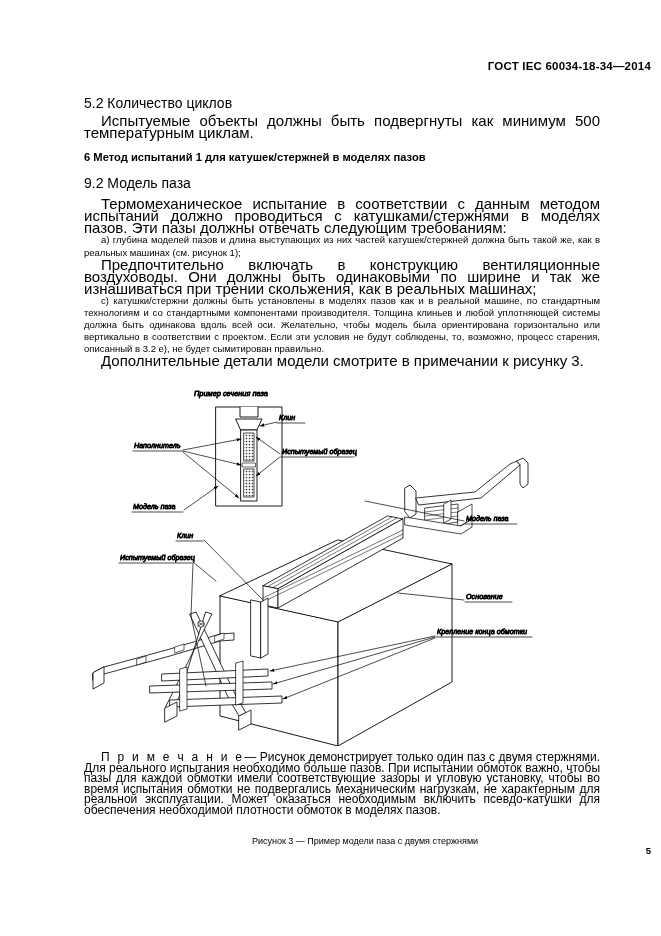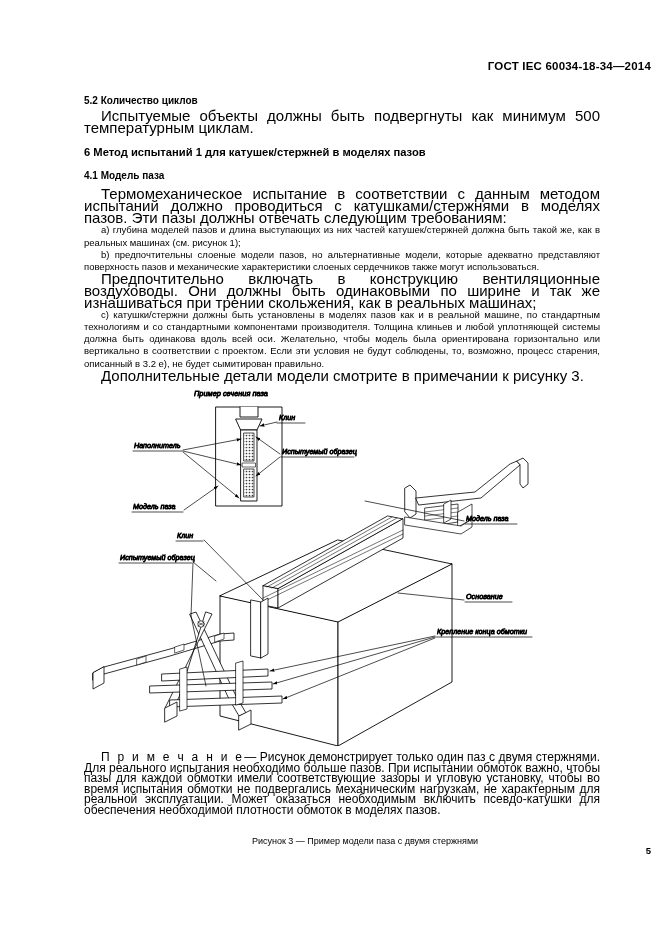--- a/index.html
+++ b/index.html
@@ -17,21 +17,21 @@
   .hdr{
     position:absolute;top:60px;left:0;right:22px;
     text-align:right;
     font-size:11.5px;font-weight:bold;letter-spacing:.2px;
   }
 
   
   .col{position:absolute;left:72px;width:516px;}
 
   h3.num{
-    font-size:10px;font-weight:bold;margin:0;
+    font-size:14px;font-weight:normal;margin:0;
     letter-spacing:0;
   }
   h2.num{
     font-size:11.2px;font-weight:bold;margin:0;
   }
   p.body{
     font-size:15px;line-height:12.1px;margin:0;
     text-align:justify;text-justify:inter-word;
     hyphens:none;
   }
@@ -81,26 +81,25 @@
   <div class="hdr">ГОСТ IEC 60034-18-34—2014</div>
 
   <div class="col" style="top:95px;">
     <h3 class="num">5.2  Количество циклов</h3>
     <div class="sp4"></div>
     <p class="body ind">Испытуемые объекты должны быть подвергнуты как минимум 500 температурным циклам.</p>
 
     <div class="sp12"></div>
     <h2 class="num">6  Метод испытаний 1 для катушек/стержней в моделях пазов</h2>
     <div class="sp12"></div>
-    <h3 class="num">4.1  Модель паза</h3>
+    <h3 class="num">9.2  Модель паза</h3>
     <div class="sp7"></div>
 
     <p class="body ind">Термомеханическое испытание в соответствии с данным методом испытаний должно проводиться с катушками/стержнями в моделях пазов. Эти пазы должны отвечать следующим требованиям:</p>
     <p class="item">a)  глубина моделей пазов и длина выступающих из них частей катушек/стержней должна быть такой же, как в реальных машинах (см. рисунок 1);</p>
-    <p class="item">b)  предпочтительны слоеные модели пазов, но альтернативные модели, которые адекватно представляют поверхность пазов и механические характеристики слоеных сердечников также могут использоваться.</p>
     <p class="body ind">Предпочтительно включать в конструкцию вентиляционные воздуховоды. Они должны быть одинаковыми по ширине и так же изнашиваться при трении скольжения, как в реальных машинах;</p>
     <p class="item">c)  катушки/стержни должны быть установлены в моделях пазов как и в реальной машине, по стандартным технологиям и со стандартными компонентами производителя. Толщина клиньев и любой уплотняющей системы должна быть одинакова вдоль всей оси. Желательно, чтобы модель была ориентирована горизонтально или вертикально в соответствии с проектом. Если эти условия не будут соблюдены, то, возможно, процесс старения, описанный в 3.2 e), не будет сымитирован правильно.</p>
     <p class="body ind">Дополнительные детали модели смотрите в примечании к рисунку 3.</p>
   </div>
 
   <div class="figwrap">
     <svg width="661" height="360" viewBox="0 0 661 360" xmlns="http://www.w3.org/2000/svg">
       <defs>
         <marker id="ar" markerWidth="7" markerHeight="7" refX="6.2" refY="2.4" orient="auto">
           <path d="M0,0 L6.4,2.4 L0,4.8 z" fill="#000"></path>

